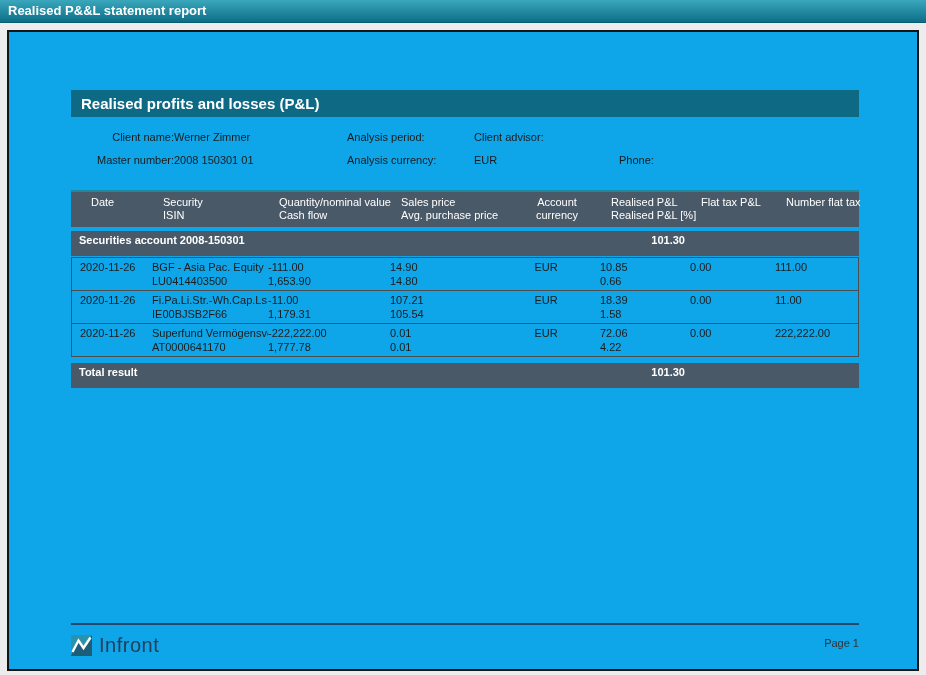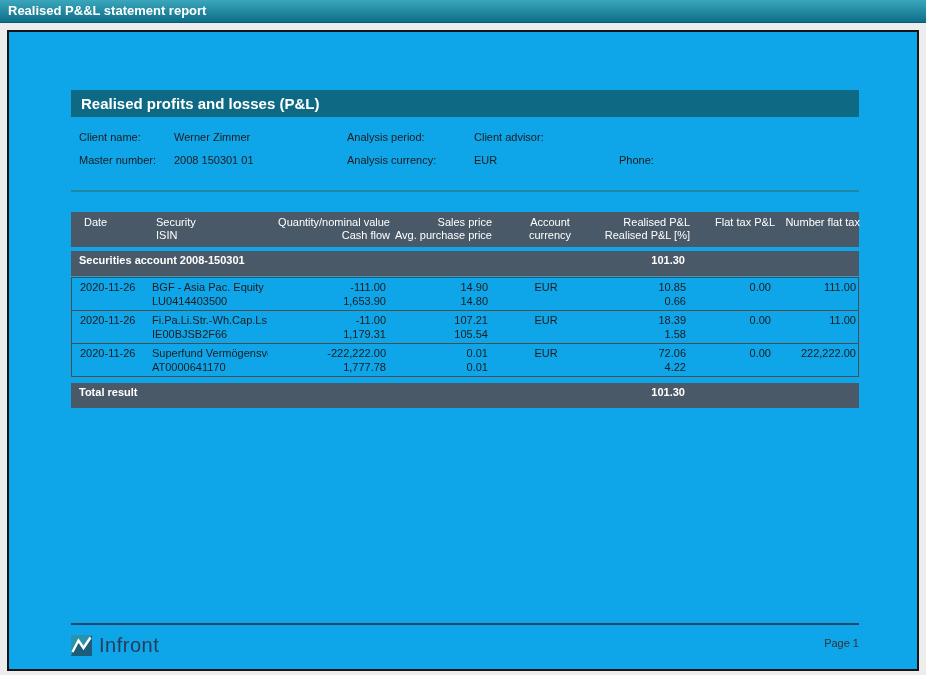--- a/index.html
+++ b/index.html
@@ -15,34 +15,34 @@
     border:2px solid #141414; position:relative; }
 
   
   .report { width:788px; margin:58px 0 0 62px; font-size:11px; color:#1c1c1c; }
 
   .report-title { background:#0e6a84; color:#fff; font-size:15px; font-weight:bold;
     height:27px; line-height:27px; padding-left:10px; }
 
   .info { margin-top:9px; }
   .info-row { display:flex; height:23px; line-height:23px; }
-  .info-row .c1 { width:95px;  padding-left:8px; }
+  .info-row .c1 { width:95px;  padding-left:8px;text-align:right; }
   .info-row .c2 { width:173px; }
   .info-row .c3 { width:127px; }
   .info-row .c4 { width:145px; }
   .info-row .c5 { width:110px; }
   .info-row .c6 { flex:1; }
 
   .teal-rule { margin-top:18px; height:2px; background:#1f87a0; }
 
   
   .grid { display:grid; grid-template-columns:73px 123px 122px 102px 108px 90px 85px 85px; }
-  .thead { margin-top:20px; background:#4a5968; color:#fff; padding:4px 0 5px 5px; }
+  .thead { margin-top:0; background:#4a5968; color:#fff; padding:4px 0 5px 12px; }
   .thead .th div { line-height:13px; }
-  .al { text-align:left; }  .ar { text-align:right; padding-right:4px; }
+  .al { text-align:left; }  .ar { padding-right:4px; }
   .ac { text-align:center; }
   .pl8 { padding-left:8px; } .pl7 { padding-left:7px; }
 
   .band { background:#4a5968; color:#fff; font-weight:bold; height:25px;
     line-height:19px; position:relative; }
   .band .blabel { padding-left:8px; }
   .band .bvalue { position:absolute; right:174px; top:0; }
   .band.group { margin-top:4px; }
   .band.total { margin-top:6px; }
 

